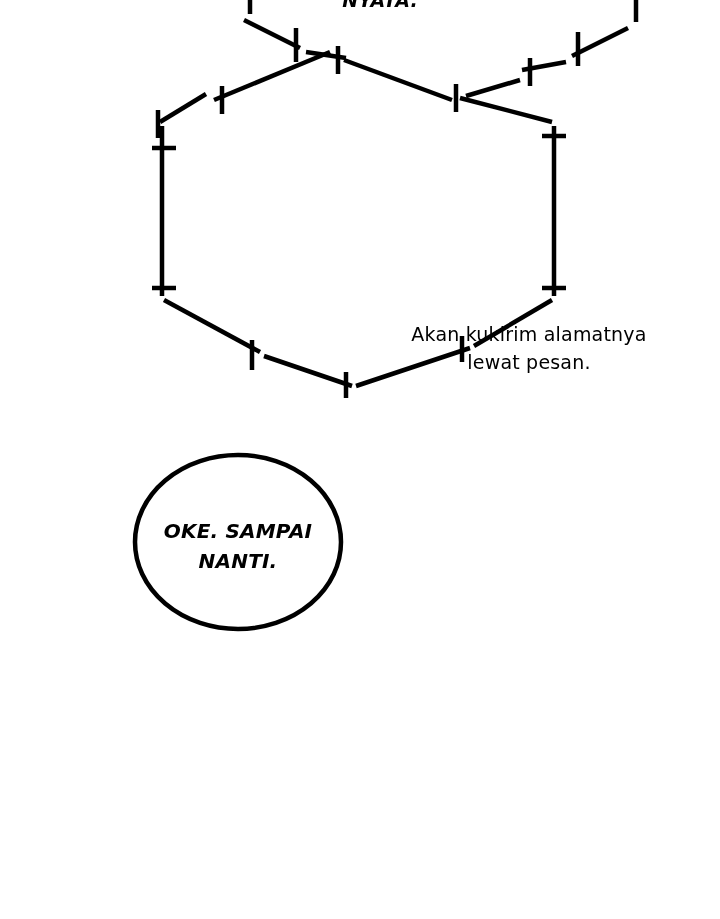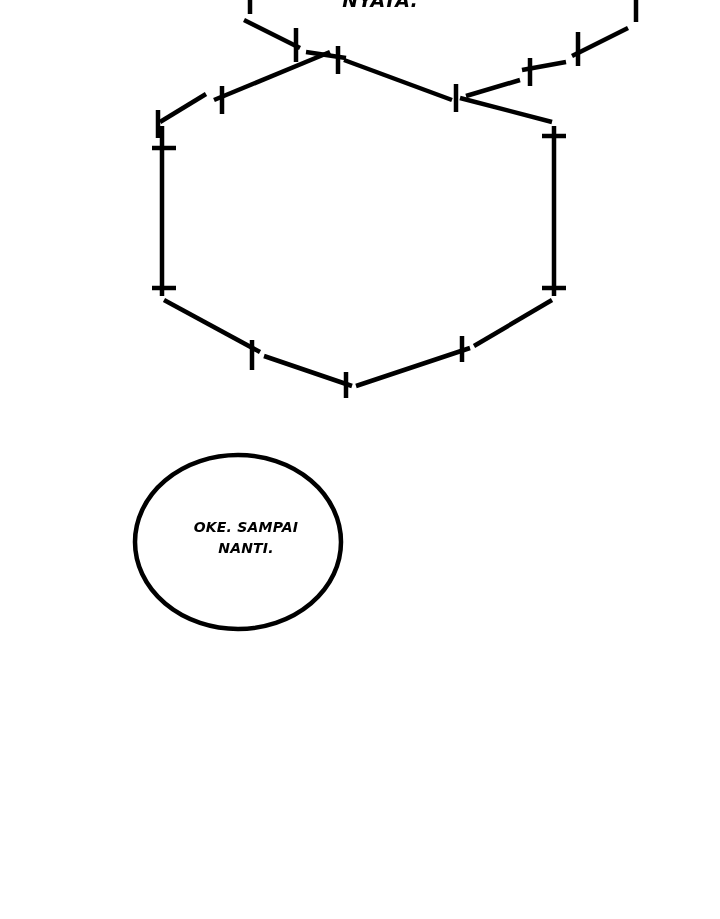--- a/index.html
+++ b/index.html
@@ -63,24 +63,24 @@
     width: 262px;
     font-size: 19px;
     font-style: normal;
     font-weight: 400;
     font-family: "DejaVu Sans", sans-serif;
     line-height: 1.45;
     text-align: center;
   }
   
   #text-oval {
-    left: 158px;
+    left: 150px;
     top: 517px;
     width: 176px;
-    font-size: 14px;
+    font-size: 20px;
     line-height: 1.48;
   }
 </style>
 </head>
 <body>
 
 <div class="page">
 
   <svg class="panel-svg" viewBox="0 0 720 919" aria-hidden="true">
     <g fill="none" stroke="#000000" stroke-width="4.5" stroke-linecap="butt">
@@ -126,17 +126,19 @@
 
       <path d="M 552 122 L 460 98"></path>
 
       <ellipse cx="238" cy="542" rx="103" ry="87" stroke-width="4.5"></ellipse>
     </g>
   </svg>
 
   <div class="bubble-text" id="text-top">NYATA.</div>
 
 
+  <div class="bubble-text" id="text-note">Akan kukirim alamatnya
+lewat pesan.</div>
 
   <div class="bubble-text" id="text-oval">OKE. SAMPAI
 NANTI.</div>
 
 </div>
 
 </body></html>

